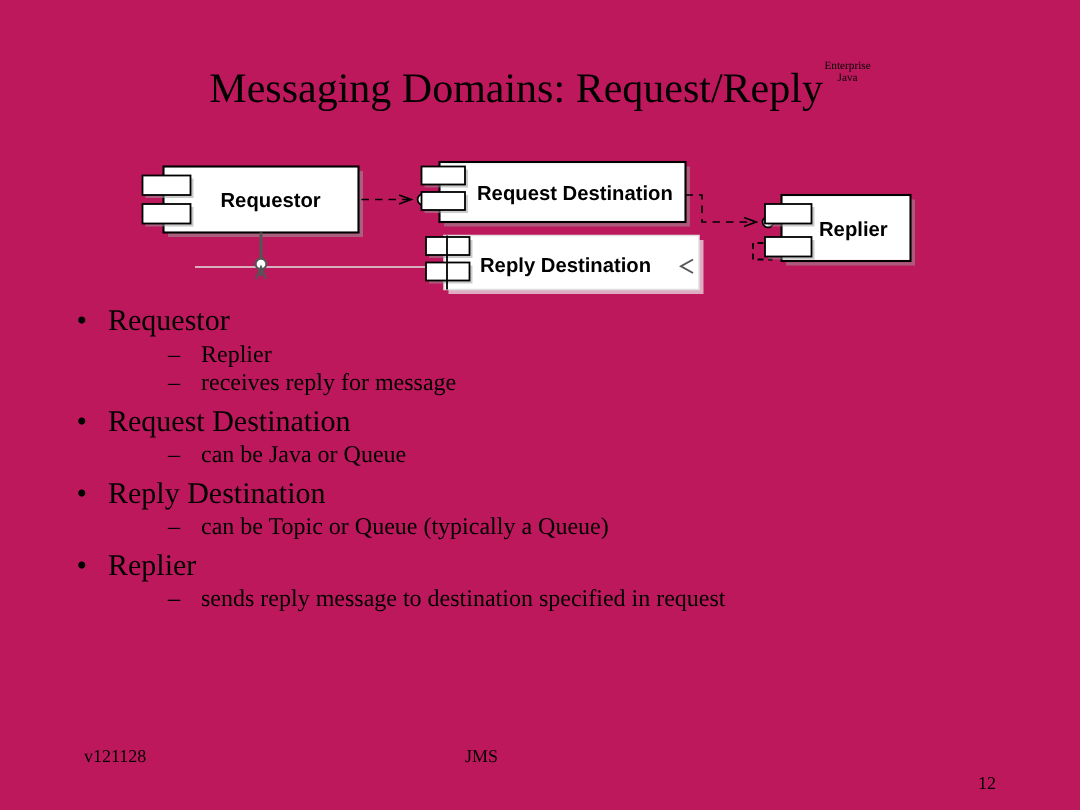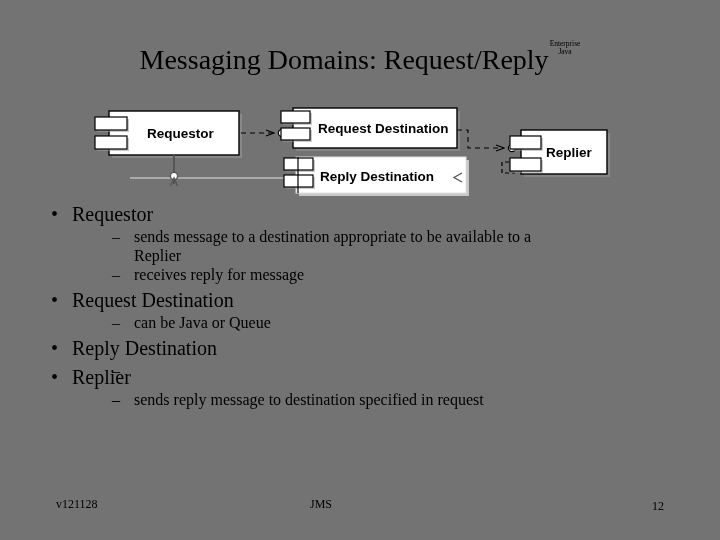--- a/index.html
+++ b/index.html
@@ -14,21 +14,21 @@
     position: relative;
     overflow: hidden;
     font-family: "Liberation Serif", "DejaVu Serif", serif;
     color: #000000;
   }
 
   
   .slide {
     position: absolute;
     inset: 0;
-    background: #737373;
+    background: #be185d;
   }
 
   
   .title-block {
     position: absolute;
     left: 0;
     top: 44px;
     width: 720px;
     text-align: center;
     white-space: nowrap;
@@ -111,21 +111,21 @@
     top: 494px;
     width: 720px;
     height: 20px;
     font-family: "Liberation Serif", "DejaVu Serif", serif;
     font-size: 12px;
     line-height: 20px;
     color: #000000;
   }
   .footer-left   { position: absolute; left: 56px;  top: 0; }
   .footer-center { position: absolute; left: 0; top: 0; width: 642px; text-align: center; }
-  .footer-right  { position: absolute; right: 56px; top: 2px; }
+  .footer-right  { position: absolute; right: 56px; top: 18px; }
 </style>
 </head>
 <body>
 
 <div class="slide">
 
   <div class="title-block">
     <span class="title-text">Messaging Domains: Request/Reply</span><span class="title-sup">
       <span>Enterprise</span>
       <span>Java</span>
@@ -210,21 +210,20 @@
 
   <div class="content">
 
     <div class="group">
       <div class="lvl1">
         <span class="mark">•</span>
         <span>Requestor</span>
       </div>
       <div class="lvl2">
         <span class="mark">–</span>
-        <span class="txt">sends message to a destination appropriate to be available to a</span>
         <span class="txt">Replier</span>
       </div>
       <div class="lvl2">
         <span class="mark">–</span>
         <span class="txt">receives reply for message</span>
       </div>
     </div>
 
     <div class="group">
       <div class="lvl1">
@@ -237,20 +236,21 @@
       </div>
     </div>
 
     <div class="group">
       <div class="lvl1">
         <span class="mark">•</span>
         <span>Reply Destination</span>
       </div>
       <div class="lvl2">
         <span class="mark">–</span>
+        <span class="txt">can be Topic or Queue (typically a Queue)</span>
       </div>
     </div>
 
     <div class="group">
       <div class="lvl1">
         <span class="mark">•</span>
         <span>Replier</span>
       </div>
       <div class="lvl2">
         <span class="mark">–</span>

